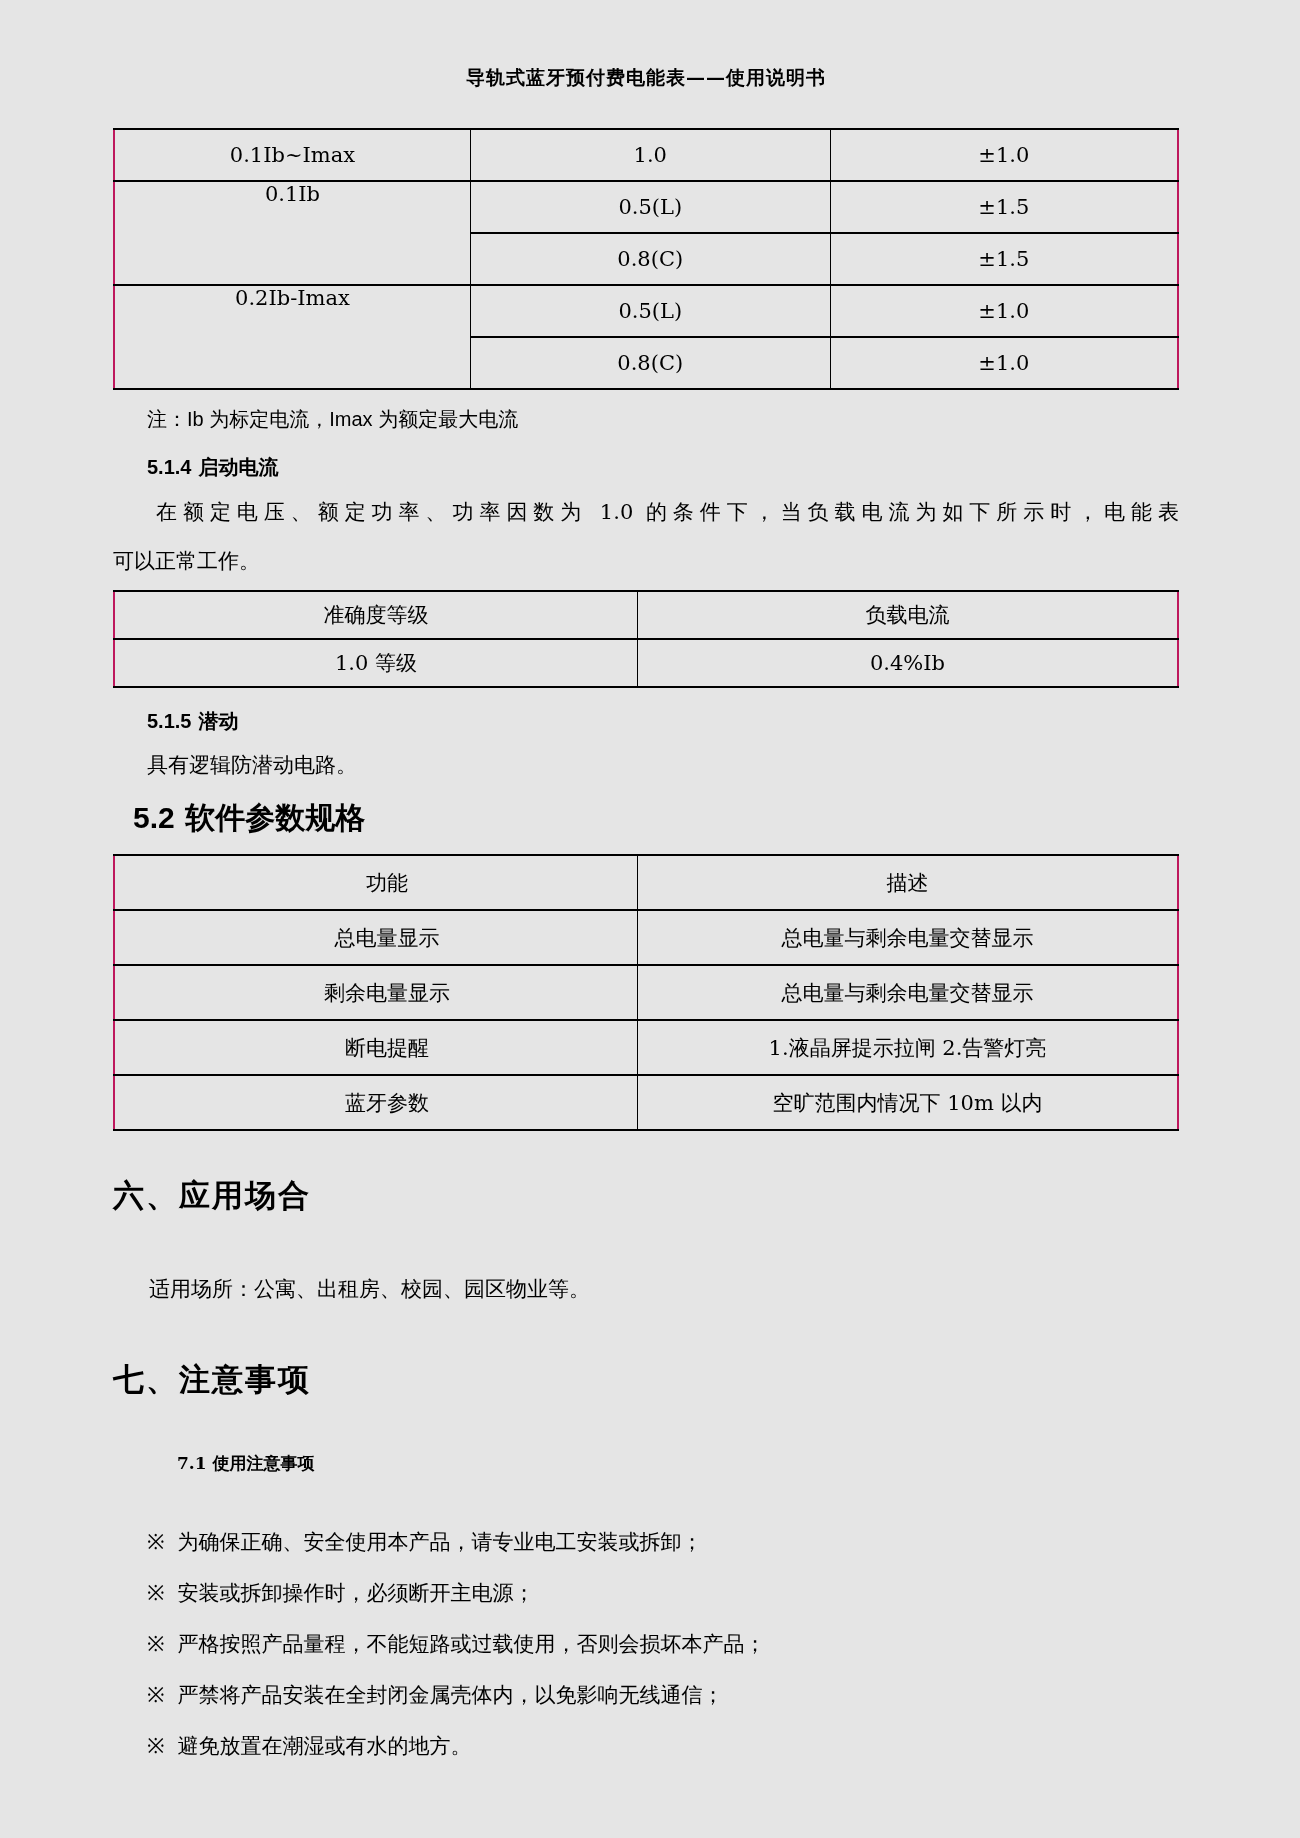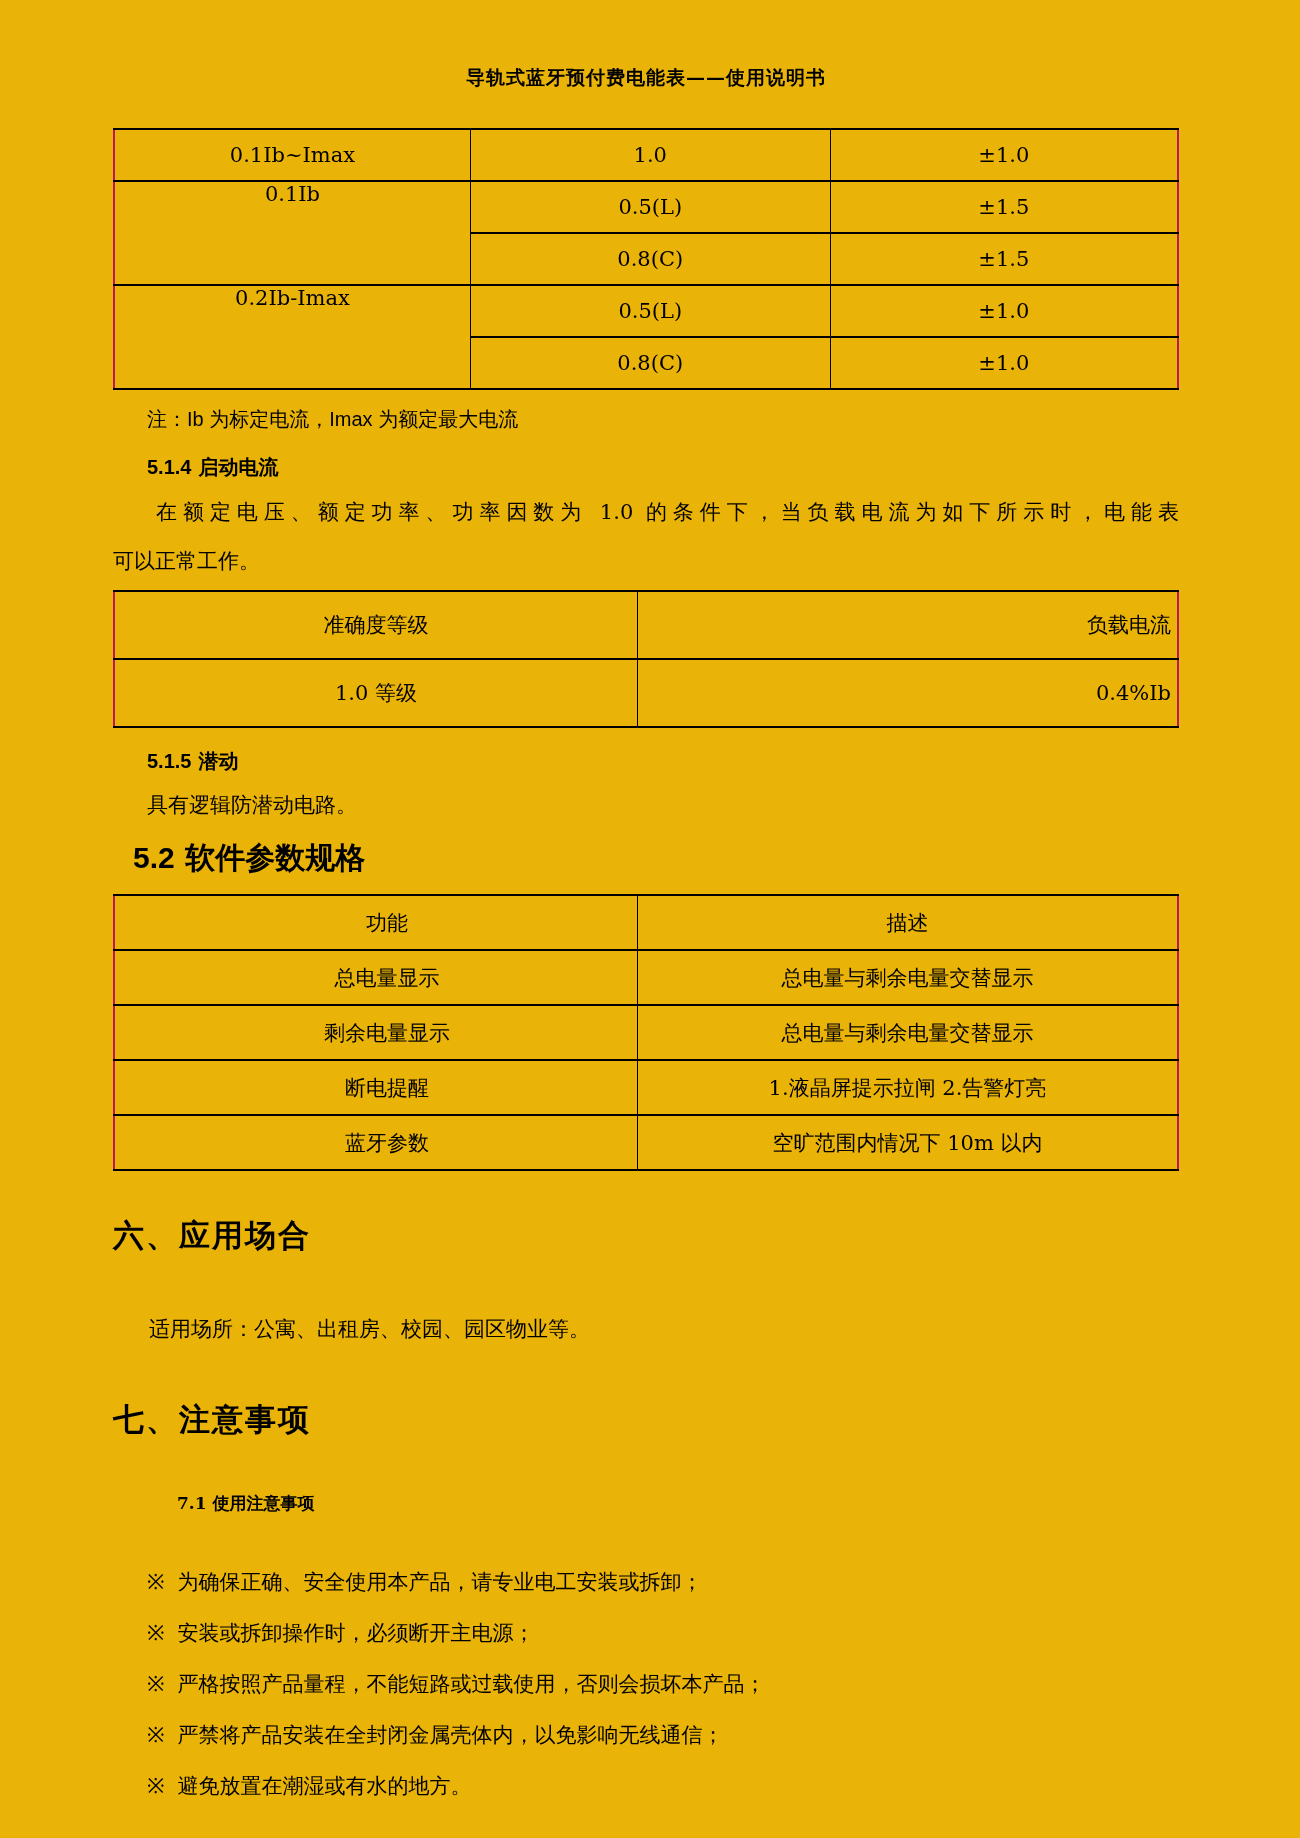--- a/index.html
+++ b/index.html
@@ -1,21 +1,21 @@
 <!DOCTYPE html>
 <html><head>
 <meta charset="utf-8">
 <style>
   * { margin: 0; padding: 0; box-sizing: border-box; }
   html, body { background: #ffffff; }
   .page {
     position: relative;
     width: 1300px;
     height: 1838px;
-    background: #eab308;
+    background: #e5e5e5;
     color: #000000;
     padding: 64px 121px 0 113px;
     overflow: hidden;
     font-family: "DejaVu Serif", "Liberation Serif", serif;
   }
   .doc-title {
     text-align: center;
     font-size: 19px;
     font-weight: bold;
     line-height: 26px;
@@ -63,23 +63,23 @@
     font-size: 21px;
     line-height: 49px;
   }
   .para-justified .jline {
     text-align: justify;
     text-align-last: justify;
     text-justify: inter-character;
   }
   .para-justified .jline-first { text-indent: 43px; }
   .tbl-startup { margin-top: 4px; }
-  .tbl-startup td { height: 68px; }
+  .tbl-startup td { height: 48px; }
   .tbl-startup .colA { width: 49.2%; }
-  .tbl-startup .colB { width: 50.8%; text-align: right; }
+  .tbl-startup .colB { width: 50.8%; }
 
   .para {
     margin: 14px 0 0 34px;
     font-size: 21px;
     line-height: 30px;
   }
   .h2 {
     margin: 20px 0 0 20px;
     font-size: 30px;
     font-weight: bold;

